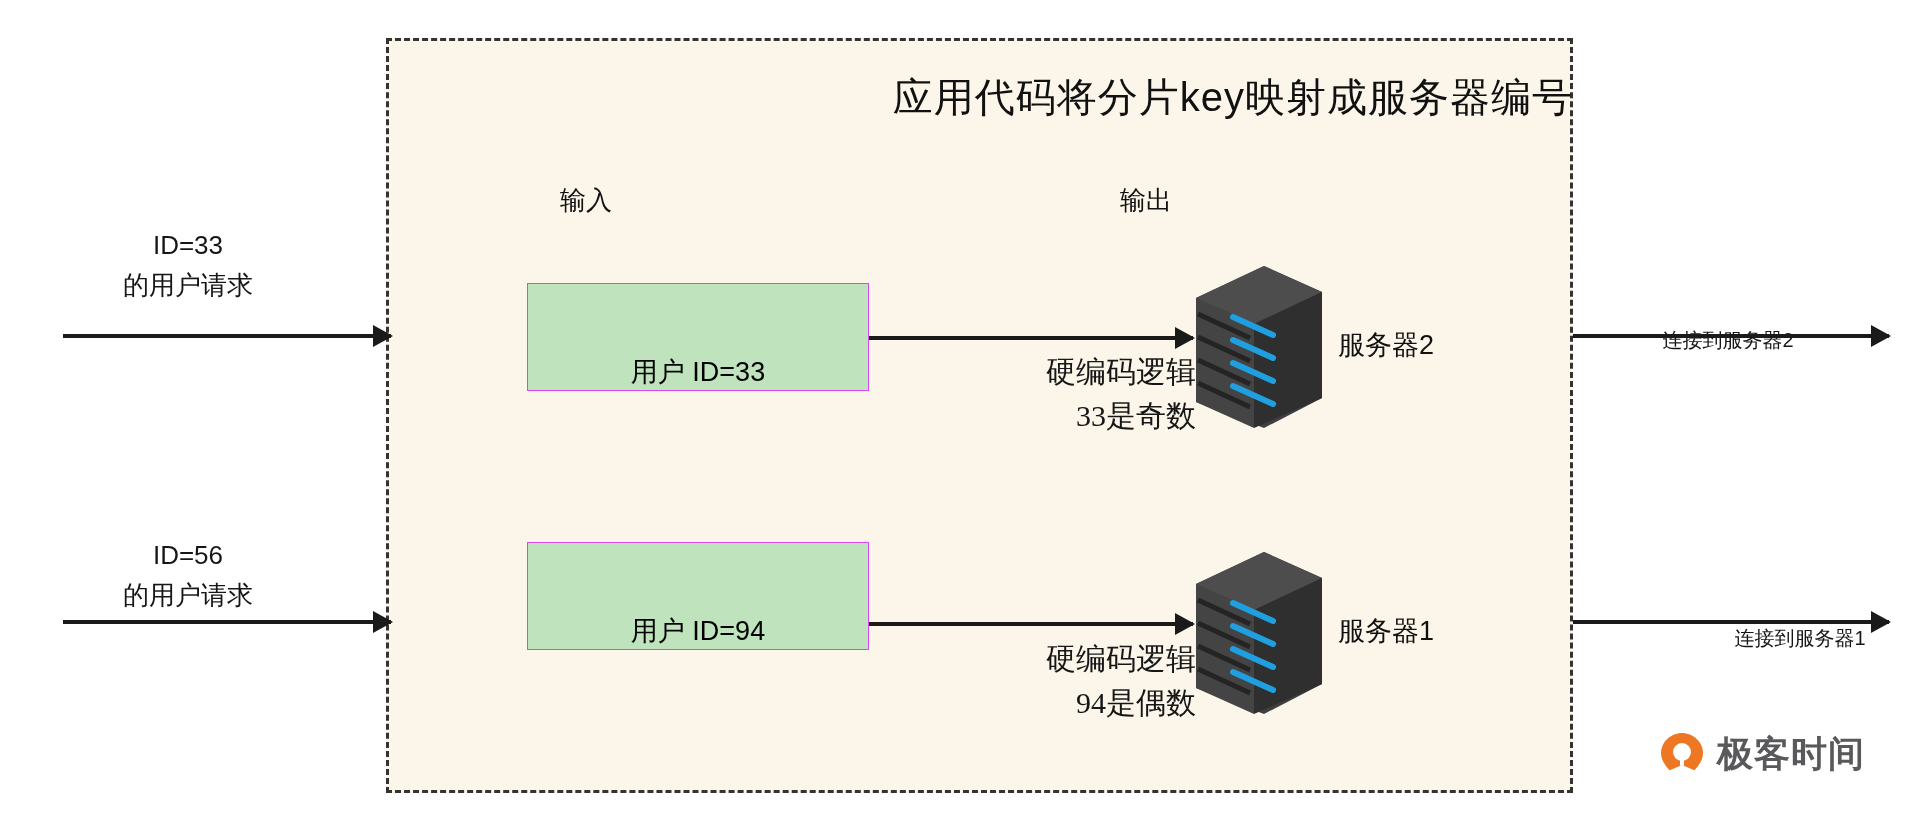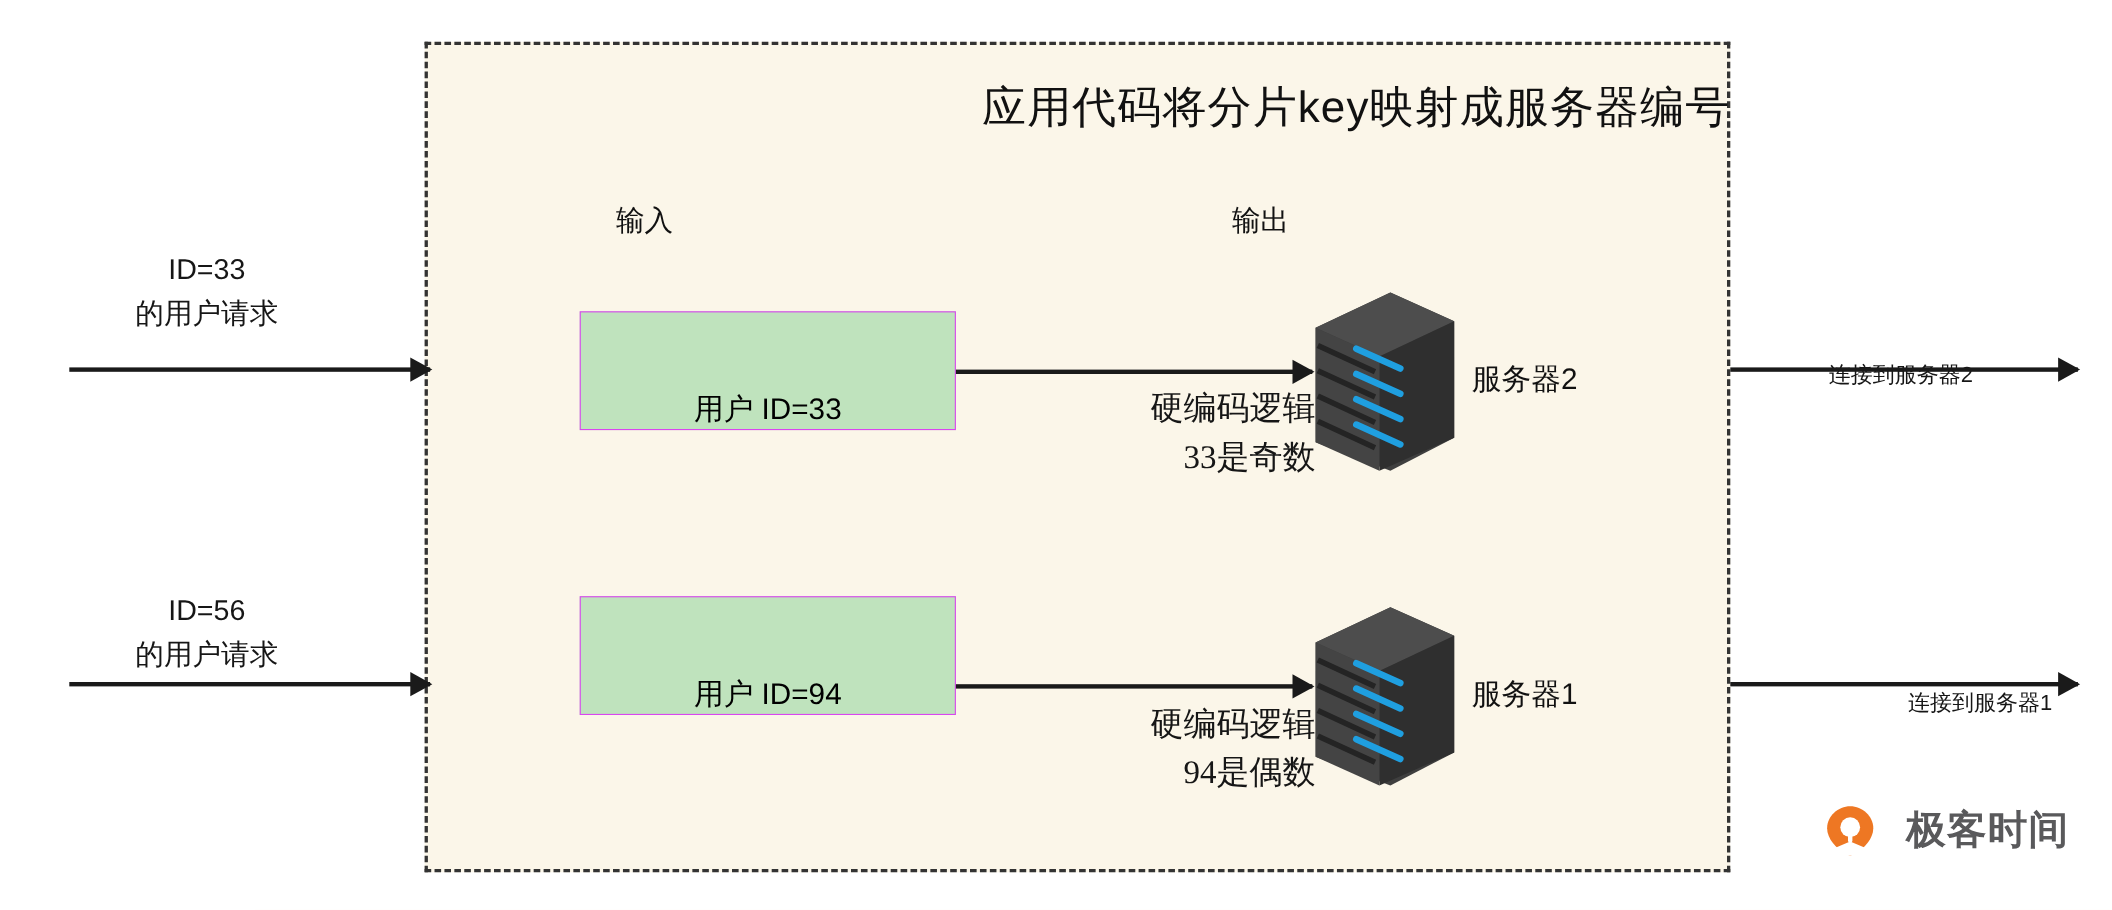--- a/index.html
+++ b/index.html
@@ -160,21 +160,21 @@
   .server-name.top    { left: 1338px; top: 327px; }
   .server-name.bottom { left: 1338px; top: 613px; }
 
   
   .logo {
     position: absolute;
     left: 1659px;
     top: 730px;
     display: flex;
     align-items: center;
-    gap: 28px;
+    gap: 12px;
   }
   .logo-mark { width: 46px; height: 46px; display: block; }
   .logo-text {
     font-size: 36px;
     font-weight: bold;
     color: #59595b;
     letter-spacing: 1px;
     white-space: nowrap;
   }
 </style>

